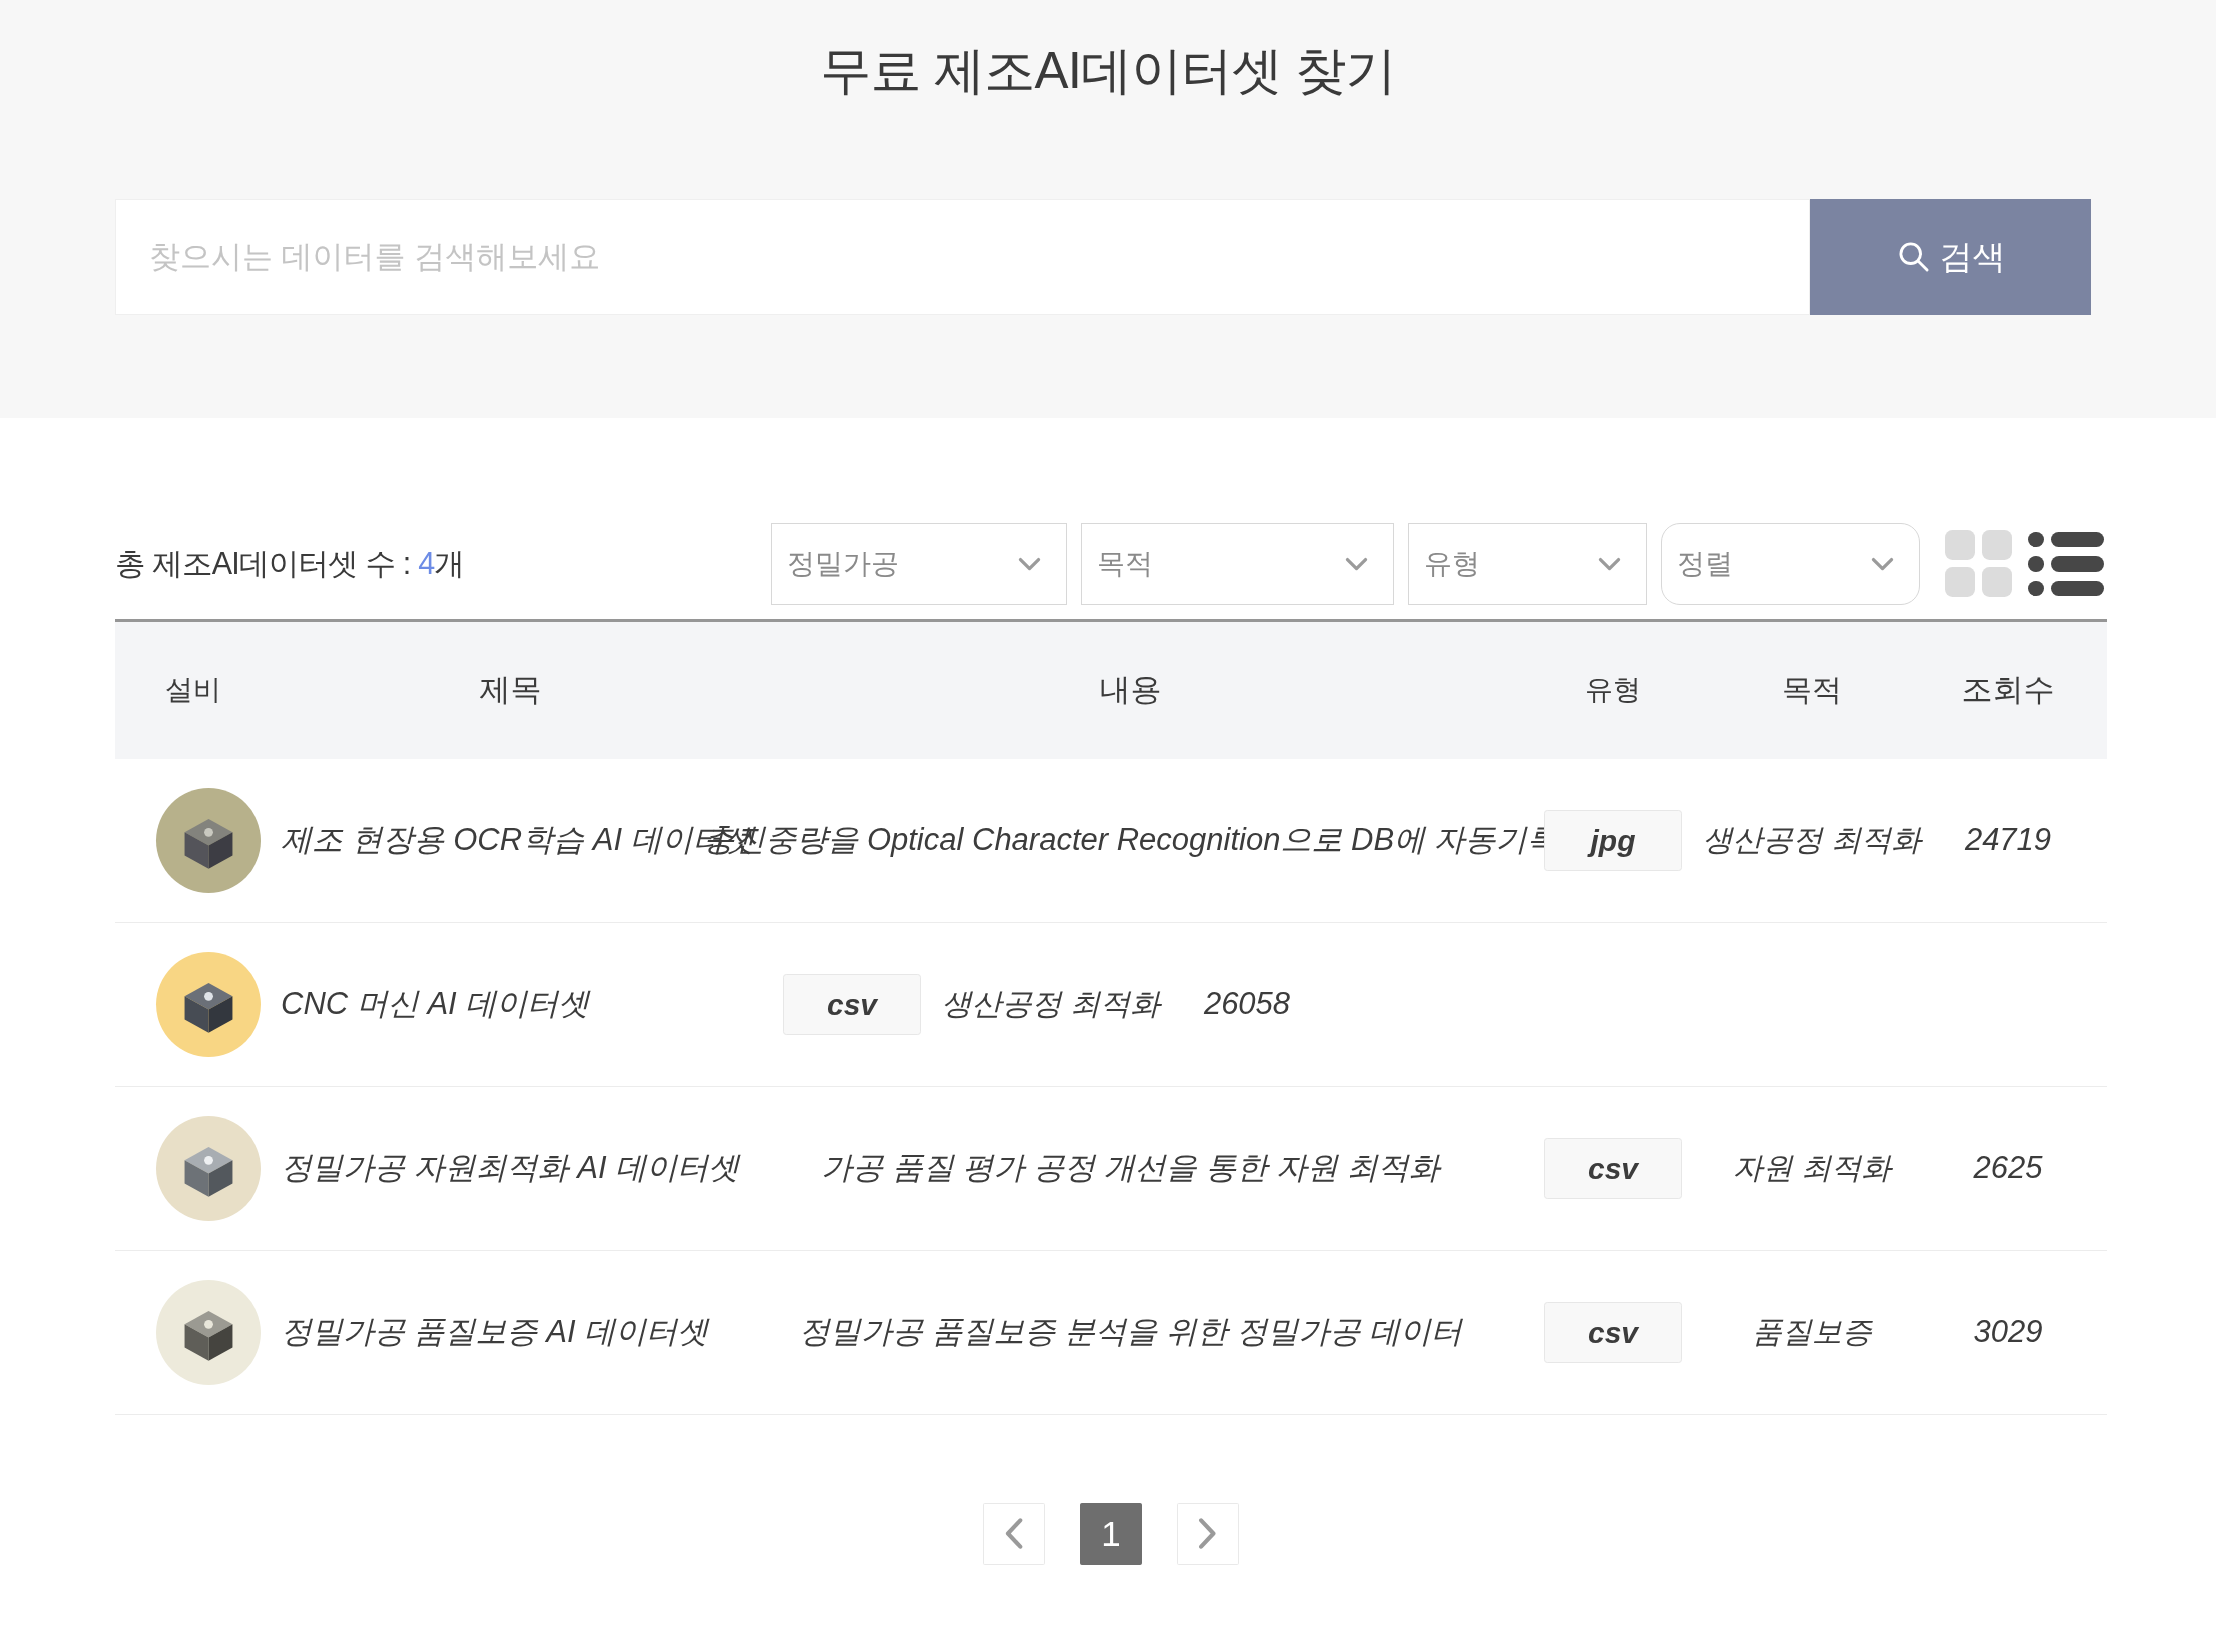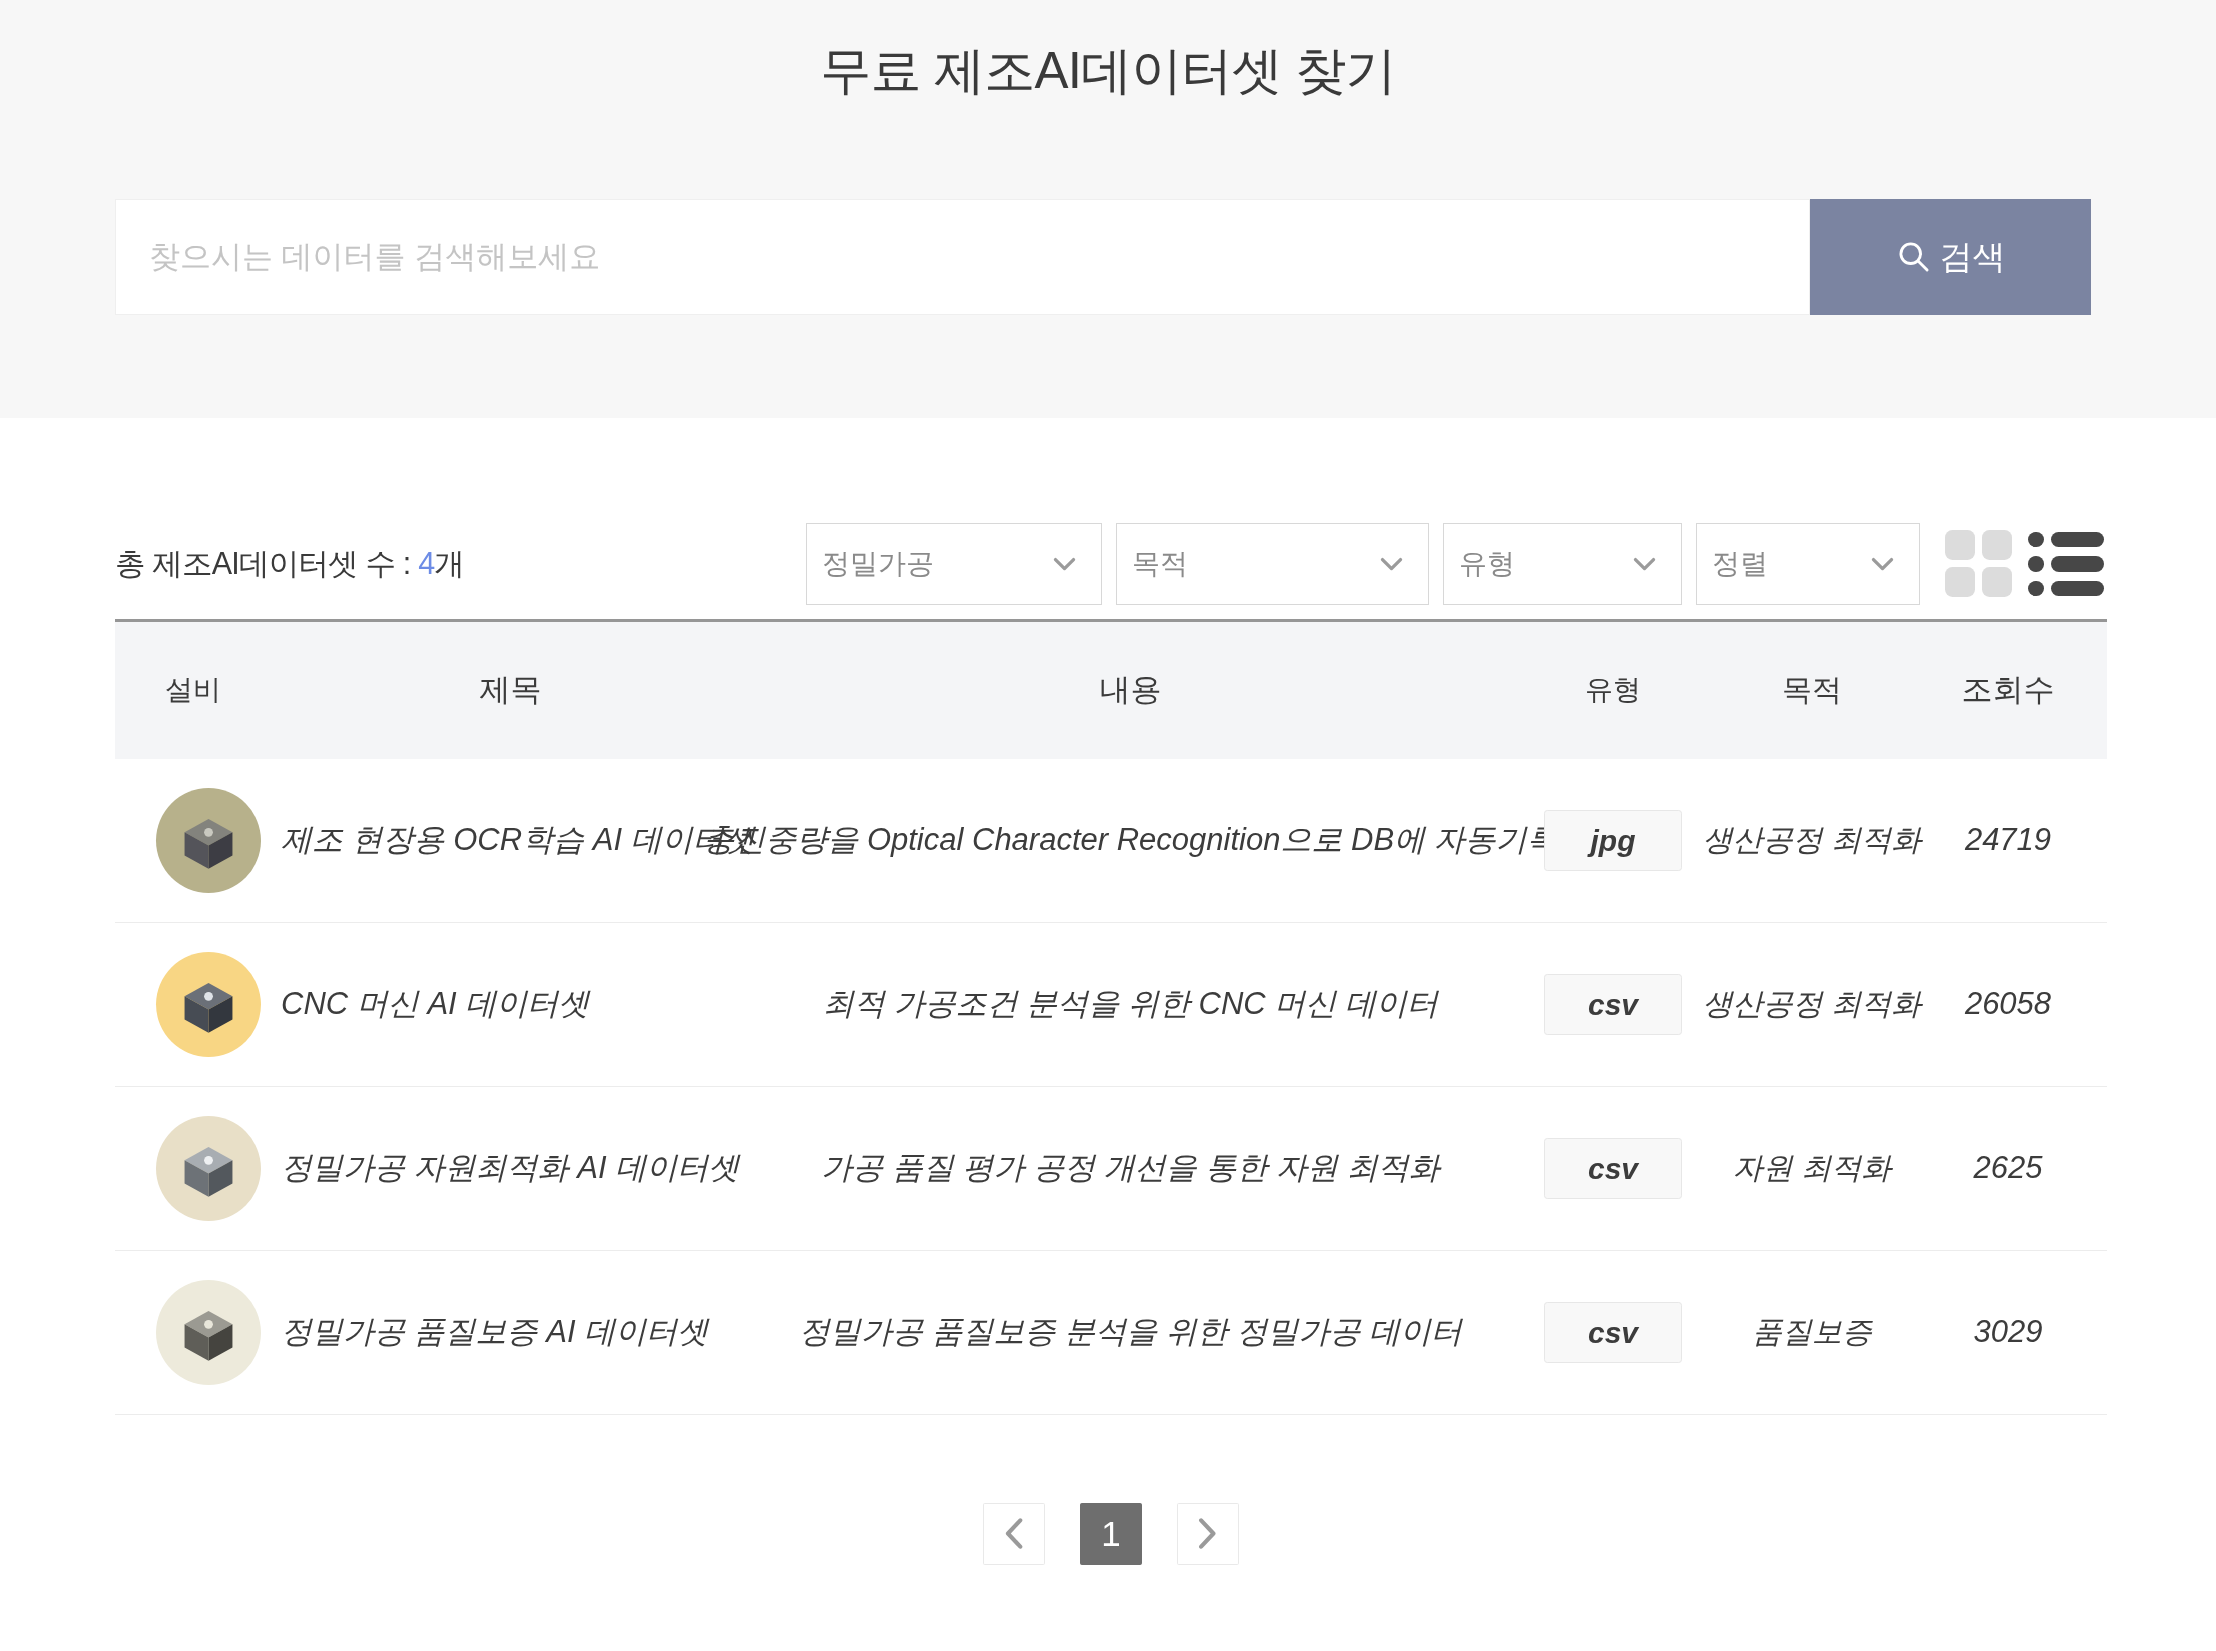--- a/index.html
+++ b/index.html
@@ -21,21 +21,21 @@
   main { width:1992px; margin-left:115px; }
   .filter-row { margin-top:105px; height:82px; display:flex; align-items:center; }
   .total { flex:1; font-size:30.5px; color:#3a3a3a; letter-spacing:-0.8px; }
   .total .count { color:#6d8ce6; }
   .dropdown { height:82px; background:#ffffff; border:0.8px solid #d8d8d8; display:flex;
     align-items:center; justify-content:space-between; padding:0 25px 0 15px;
     font-size:28px; color:#8a8a8a; cursor:pointer; margin-left:14px; }
   .dd-equipment { width:296px; }
   .dd-purpose { width:313px; }
   .dd-type { width:239px; }
-  .dd-sort { width:224px; }
+  .dd-sort { width:259px;border-radius:19px; }
   .chev { width:23px; height:15px; }
 
   .view-toggles { display:flex; align-items:center; margin-left:25px; gap:15px; }
   .grid-icon { width:68px; height:68px; display:grid; grid-template-columns:30px 30px;
     grid-template-rows:30px 30px; gap:6.6px; cursor:pointer; }
   .grid-icon span { background:#dcdcdc; border-radius:7.4px; }
   .list-icon { width:79px; height:68px; display:flex; flex-direction:column; justify-content:space-between; cursor:pointer; padding:1.6px 0; }
   .list-icon .lrow { display:flex; align-items:center; gap:7.4px; }
   .list-icon .dot { width:15.6px; height:15.6px; border-radius:50%; background:#474747; }
   .list-icon .bar { width:53px; height:15.6px; border-radius:8.2px; background:#474747; }
@@ -177,21 +177,20 @@
         <div class="thumb" style="background-color: rgb(248, 214, 132);">
           <svg width="63" height="63" viewBox="0 0 100 100">
             <polygon points="50,16 88,37 50,58 12,37" fill="#6b7078"></polygon>
             <polygon points="12,37 50,58 50,95 12,74" fill="#474c54"></polygon>
             <polygon points="88,37 50,58 50,95 88,74" fill="#33373e"></polygon>
             <circle cx="50" cy="37" r="7" fill="#dfe3e8"></circle>
           </svg>
         </div>
       </div>
       <div class="cell c-title">CNC 머신 AI 데이터셋</div>
-      <div class="cell c-content">최적 가공조건 분석을 위한 CNC 머신 데이터</div>
       <div class="cell c-type">
           <span class="badge">csv</span>
         </div>
       <div class="cell c-purpose">생산공정 최적화</div>
       <div class="cell c-views">26058</div>
     </div>
 
     <div class="trow">
       <div class="cell c-thumb">
         <div class="thumb" style="background-color: rgb(232, 223, 199);">

